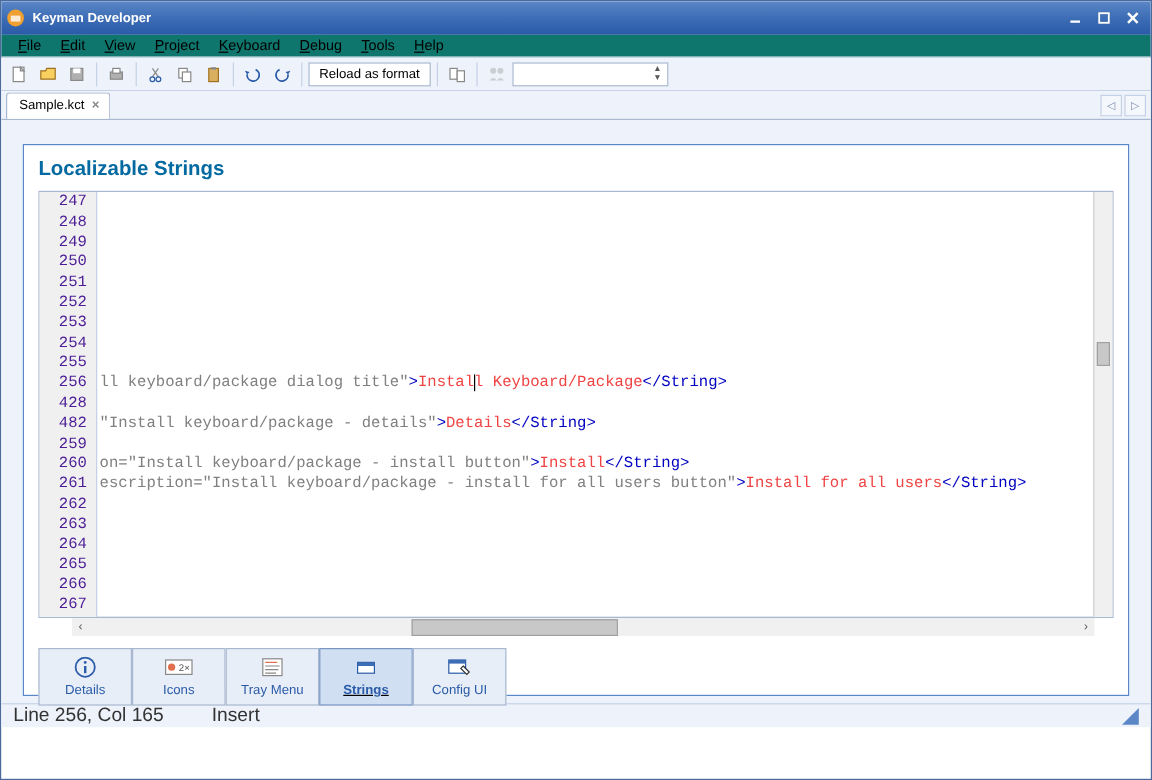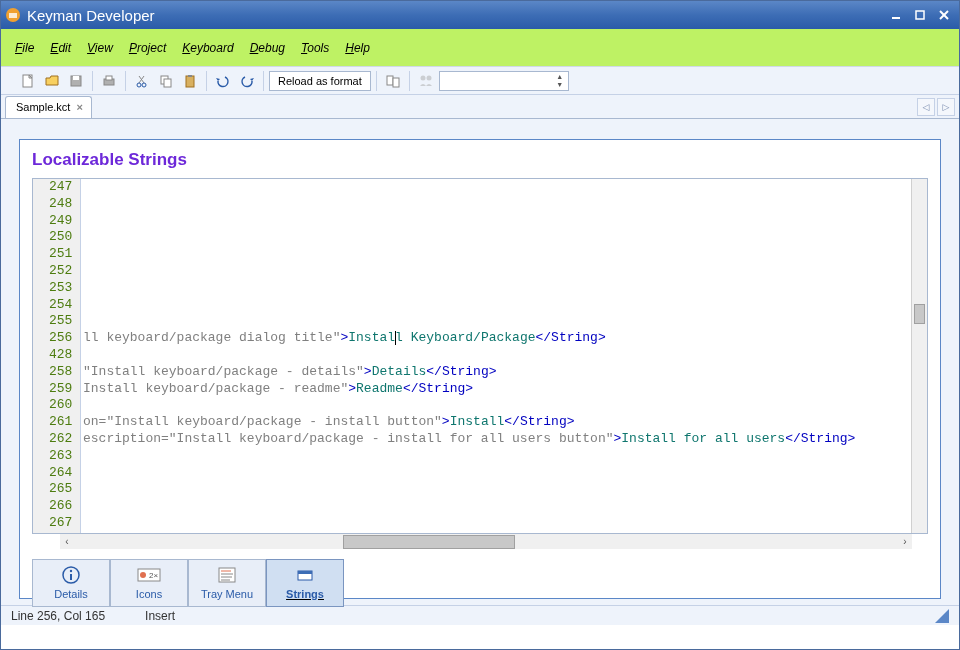--- a/index.html
+++ b/index.html
@@ -1,60 +1,60 @@
 <!DOCTYPE html>
 <html><head>
 <meta charset="utf-8">
 <style>
 * { margin: 0; padding: 0; box-sizing: border-box; }
 body { font-family: Tahoma, sans-serif; font-size: 11px; background: #fff; width: 960px; height: 650px; position: relative; overflow: hidden; border: 1px solid #4a6a9c; }
 .titlebar { background: linear-gradient(to bottom, #5b87c7, #3d6db5 50%, #2a5ba8); height: 28px; display: flex; align-items: center; padding: 0 4px; color: #fff; }
 .titlebar-icon { width: 16px; height: 16px; margin-right: 6px; }
-.titlebar-text { font-size: 15px; font-weight: normal; }
+.titlebar-text { font-size: 11px; font-weight: bold; }
 .titlebar-controls { margin-left: auto; display: flex; gap: 2px; }
 .titlebar-btn { width: 22px; height: 18px; display: flex; align-items: center; justify-content: center; color: #fff; font-family: Arial; cursor: default; }
-.menubar { background: #bef264; height: 38px; display: flex; align-items: center; padding: 0 6px; border-bottom: 1px solid #d0d9e8; font-style: italic; }
+.menubar { background: #0f766e; height: 19px; display: flex; align-items: center; padding: 0 6px; border-bottom: 1px solid #d0d9e8; }
 .menubar-item { padding: 3px 8px; font-size: 12px; cursor: default; }
 .menubar-item u { text-decoration: underline; }
-.toolbar { background: #eef3fb; height: 28px; display: flex; align-items: center; padding: 0 16px; border-bottom: 1px solid #c5d1e6; gap: 2px; }
+.toolbar { background: #eef3fb; height: 28px; display: flex; align-items: center; padding: 0 4px; border-bottom: 1px solid #c5d1e6; gap: 2px; }
 .toolbar-btn { width: 22px; height: 22px; display: flex; align-items: center; justify-content: center; border: 1px solid transparent; cursor: default; }
 .toolbar-sep { width: 1px; height: 20px; background: #c5d1e6; margin: 0 3px; }
 .toolbar-reload { background: #fff; border: 1px solid #a8b8d0; padding: 2px 8px; font-size: 11px; height: 20px; display: flex; align-items: center; }
 .toolbar-combo { background: #fff; border: 1px solid #a8b8d0; width: 130px; height: 20px; display: flex; align-items: center; justify-content: flex-end; padding-right: 2px; }
 .spinner-btns { display: flex; flex-direction: column; }
 .spinner-btn { width: 12px; height: 8px; font-size: 7px; text-align: center; line-height: 7px; color: #555; }
 .tabbar { background: #eef3fb; height: 24px; display: flex; align-items: flex-end; padding: 0 4px; border-bottom: 1px solid #a8b8d0; position: relative; }
 .file-tab { background: #fff; border: 1px solid #a8b8d0; border-bottom: none; padding: 2px 8px 3px 10px; font-size: 11px; display: flex; align-items: center; gap: 6px; height: 22px; border-radius: 3px 3px 0 0; }
 .file-tab-close { color: #888; font-weight: bold; cursor: default; }
 .tabbar-nav { margin-left: auto; display: flex; gap: 2px; padding-bottom: 2px; }
 .tabbar-nav-btn { width: 18px; height: 18px; border: 1px solid #c5d1e6; background: #f4f7fc; display: flex; align-items: center; justify-content: center; color: #7a8caf; font-size: 9px; }
 .main-area { background: #eef3fb; padding: 20px 18px 6px 18px; height: 486px; }
 .panel { background: #fff; border: 1px solid #5b87c7; height: 100%; padding: 10px 12px; }
-.panel-title { color: #6d28d9; font-size: 17px; font-weight: bold; margin-bottom: 8px; font-family: Verdana, sans-serif; }
+.panel-title { color: #0369a1; font-size: 17px; font-weight: bold; margin-bottom: 8px; font-family: Verdana, sans-serif; }
 .editor { border: 1px solid #a8b8d0; height: 356px; display: flex; position: relative; }
-.gutter { background: #f0f0f0; border-right: 1px solid #c5d1e6; width: 48px; font-family: "Courier New", monospace; font-size: 13px; color: #4d7c0f; text-align: right; padding: 0 16px; }
+.gutter { background: #f0f0f0; border-right: 1px solid #c5d1e6; width: 48px; font-family: "Courier New", monospace; font-size: 13px; color: #4c1d95; text-align: right; padding: 0 16px; }
 .gutter div { height: 16.8px; line-height: 16.8px; }
 .code-area { flex: 1; overflow: hidden; position: relative; font-family: "Courier New", monospace; font-size: 13px; }
 .code-lines { padding-left: 2px; }
 .code-line { height: 16.8px; line-height: 16.8px; white-space: nowrap; }
 .c-tag { color: #0000c0; }
 .c-attr-val { color: #808080; }
-.c-text { color: #0f766e; }
+.c-text { color: #ef4444; }
 .vscroll { width: 16px; background: #f0f0f0; border-left: 1px solid #d0d0d0; position: relative; }
 .vscroll-thumb { position: absolute; left: 2px; right: 2px; top: 125px; height: 20px; background: #c8c8c8; border: 1px solid #a0a0a0; }
 .hscroll { height: 16px; background: #f0f0f0; border-top: 1px solid #d0d0d0; display: flex; align-items: center; margin-top: -1px; }
 .hscroll-track { flex: 1; height: 14px; margin: 0 14px; position: relative; }
 .hscroll-thumb { position: absolute; top: 0; bottom: 0; left: 255px; width: 172px; background: #c8c8c8; border: 1px solid #a0a0a0; }
 .hscroll-arrow { width: 14px; height: 14px; display: flex; align-items: center; justify-content: center; font-size: 10px; color: #555; }
 .bottom-tabs { margin-top: 10px; display: flex; gap: 0; }
 .btab { width: 78px; height: 48px; border: 1px solid #a8b8d0; background: #e8eef8; display: flex; flex-direction: column; align-items: center; justify-content: center; gap: 4px; font-size: 11px; cursor: default; }
 .btab.active { background: #d0dff2; border-color: #7a95c0; font-weight: bold; text-decoration: underline; }
 .btab-icon { height: 18px; display: flex; align-items: center; }
 .btab-text { color: #2a5ba8; }
-.statusbar { background: #eef3fb; border-top: 1px solid #c5d1e6; height: 20px; display: flex; align-items: center; padding: 0 10px; font-size: 12px; color: #333; }
+.statusbar { background: #eef3fb; border-top: 1px solid #c5d1e6; height: 20px; display: flex; align-items: center; padding: 0 10px; font-size: 16px; color: #333; }
 .status-cell { margin-right: 40px; }
 .status-grip { margin-left: auto; width: 0; height: 0; border-style: solid; border-width: 0 0 14px 14px; border-color: transparent transparent #5b87c7 transparent; }
 .cursor-caret { display: inline-block; width: 0; border-left: 1px solid #000; height: 14px; vertical-align: middle; margin: 0 -1px 0 0; }
 svg { display: block; }
 </style>
 </head>
 <body>
 
 <div class="titlebar">
   <span class="titlebar-icon">
@@ -201,21 +201,21 @@
           <div>248</div>
           <div>249</div>
           <div>250</div>
           <div>251</div>
           <div>252</div>
           <div>253</div>
           <div>254</div>
           <div>255</div>
           <div>256</div>
           <div>428</div>
-          <div>258</div>
+          <div>482</div>
           <div>259</div>
           <div>260</div>
           <div>261</div>
           <div>262</div>
           <div>263</div>
           <div>264</div>
           <div>265</div>
           <div>266</div>
           <div>267</div>
         </div>
@@ -226,21 +226,20 @@
             <div class="code-line"></div>
             <div class="code-line"></div>
             <div class="code-line"></div>
             <div class="code-line"></div>
             <div class="code-line"></div>
             <div class="code-line"></div>
             <div class="code-line"></div>
             <div class="code-line"><span class="c-attr-val">ll keyboard/package dialog title"</span><span class="c-tag">&gt;</span><span class="c-text">Instal</span><span class="cursor-caret"></span><span class="c-text">l Keyboard/Package</span><span class="c-tag">&lt;/String&gt;</span></div>
             <div class="code-line"></div>
             <div class="code-line"><span class="c-attr-val">"Install keyboard/package - details"</span><span class="c-tag">&gt;</span><span class="c-text">Details</span><span class="c-tag">&lt;/String&gt;</span></div>
-            <div class="code-line"><span class="c-attr-val">Install keyboard/package - readme"</span><span class="c-tag">&gt;</span><span class="c-text">Readme</span><span class="c-tag">&lt;/String&gt;</span></div>
             <div class="code-line"></div>
             <div class="code-line"><span class="c-attr-val">on="Install keyboard/package - install button"</span><span class="c-tag">&gt;</span><span class="c-text">Install</span><span class="c-tag">&lt;/String&gt;</span></div>
             <div class="code-line"><span class="c-attr-val">escription="Install keyboard/package - install for all users button"</span><span class="c-tag">&gt;</span><span class="c-text">Install for all users</span><span class="c-tag">&lt;/String&gt;</span></div>
             <div class="code-line"></div>
             <div class="code-line"></div>
             <div class="code-line"></div>
             <div class="code-line"></div>
             <div class="code-line"></div>
           </div>
       </div>
@@ -291,20 +290,30 @@
         </div>
         <div class="btab active">
           <div class="btab-icon">
             <svg width="20" height="18" viewBox="0 0 20 18">
               <rect x="3" y="5" width="14" height="9" fill="#fff" stroke="#2a5ba8"></rect>
               <rect x="3" y="5" width="14" height="3" fill="#3d6db5"></rect>
             </svg>
           </div>
           <div class="btab-text">Strings</div>
         </div>
+        <div class="btab">
+          <div class="btab-icon">
+            <svg width="22" height="18" viewBox="0 0 22 18">
+              <rect x="2" y="3" width="14" height="11" fill="#fff" stroke="#2a5ba8"></rect>
+              <rect x="2" y="3" width="14" height="3" fill="#3d6db5"></rect>
+              <path d="M14 8 L19 13 L17 15 L12 10 Z" fill="#fff" stroke="#333"></path>
+            </svg>
+          </div>
+          <div class="btab-text">Config UI</div>
+        </div>
       </div>
   </div>
 </div>
 
 <div class="statusbar">
   <span class="status-cell">Line 256, Col 165</span>
   <span class="status-cell">Insert</span>
   <div class="status-grip"></div>
 </div>
 

